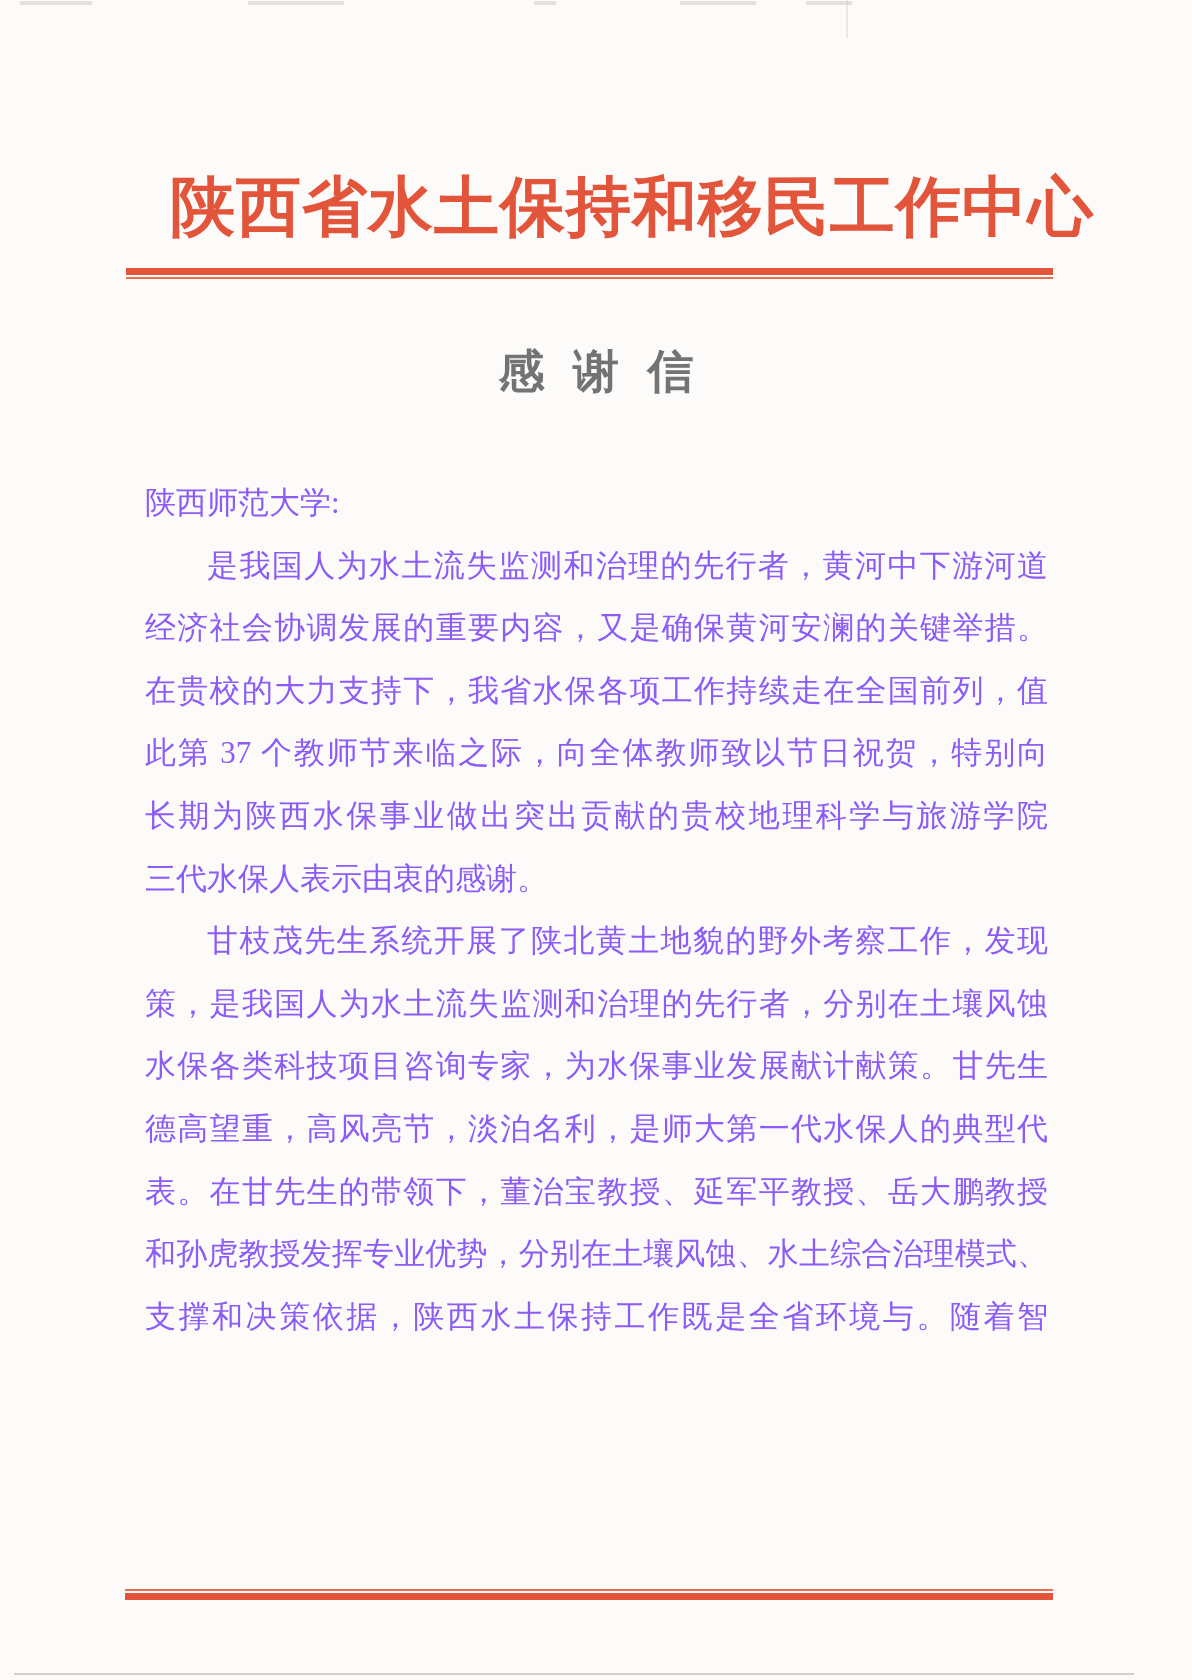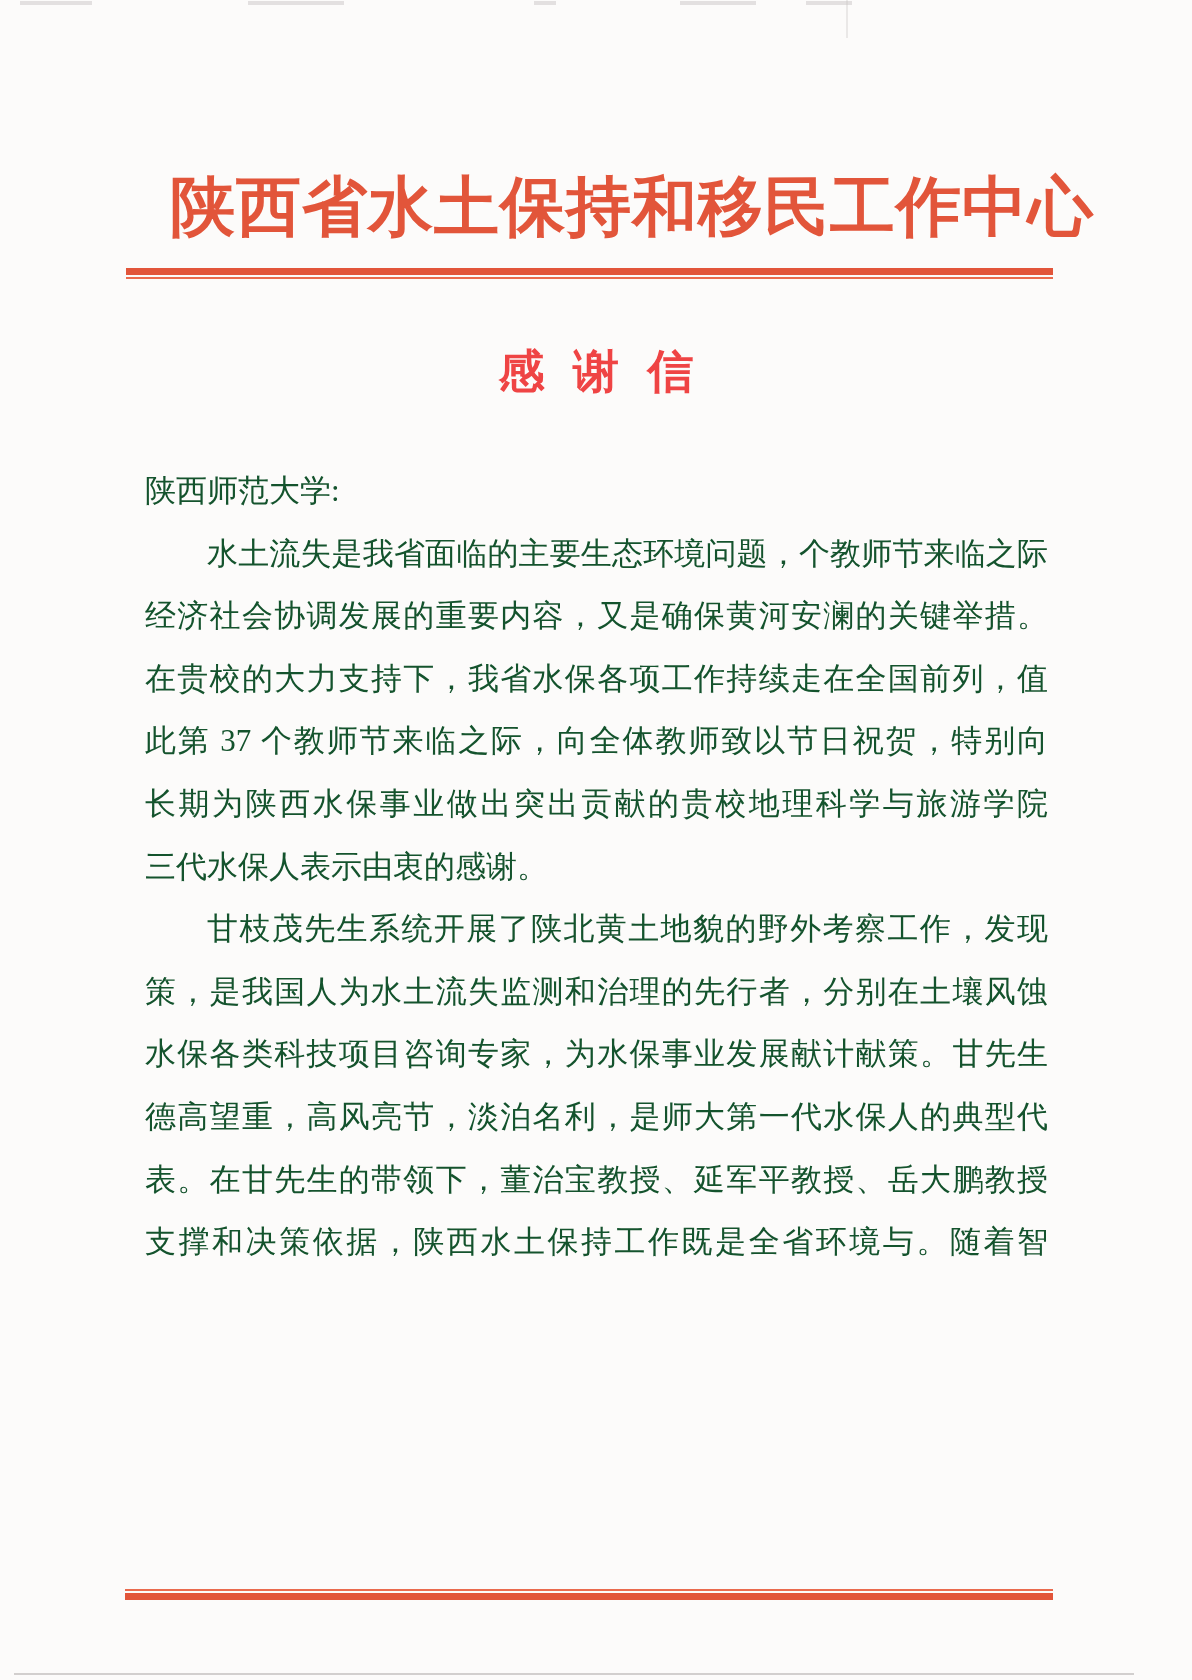--- a/index.html
+++ b/index.html
@@ -76,30 +76,30 @@
   .doc-title {
     position: absolute;
     left: 0; top: 346px;
     width: 100%;
     text-align: center;
     font-size: 46px;
     line-height: 52px;
     font-weight: bold;
     letter-spacing: 0.62em;
     text-indent: 0.62em;
-    color: #ef4444;
+    color: #737373;
   }
 
   
   .body-block {
     position: absolute;
-    left: 145px; top: 460px;
+    left: 145px; top: 472px;
     width: 903px;
     font-size: 31px;
-    color: #14532d;
+    color: #8b5cf6;
   }
   .body-line {
     height: 62.6px;
     line-height: 62.6px;
     text-align: justify;
     text-align-last: justify;
     text-justify: inter-character;
     white-space: nowrap;
     overflow: visible;
   }
@@ -145,31 +145,32 @@
     <div class="thick"></div>
     <div class="gap"></div>
     <div class="thin"></div>
   </div>
 
   <div class="doc-title">感谢信</div>
 
   <div class="body-block">
 
   <div class="body-line para-end">陕西师范大学:</div>
-      <div class="body-line indent">水土流失是我省面临的主要生态环境问题，个教师节来临之际</div>
+      <div class="body-line indent">是我国人为水土流失监测和治理的先行者，黄河中下游河道</div>
       <div class="body-line">经济社会协调发展的重要内容，又是确保黄河安澜的关键举措。</div>
       <div class="body-line">在贵校的大力支持下，我省水保各项工作持续走在全国前列，值</div>
       <div class="body-line">此第 37 个教师节来临之际，向全体教师致以节日祝贺，特别向</div>
       <div class="body-line">长期为陕西水保事业做出突出贡献的贵校地理科学与旅游学院</div>
       <div class="body-line para-end">三代水保人表示由衷的感谢。</div>
       <div class="body-line indent">甘枝茂先生系统开展了陕北黄土地貌的野外考察工作，发现</div>
       <div class="body-line">策，是我国人为水土流失监测和治理的先行者，分别在土壤风蚀</div>
       <div class="body-line">水保各类科技项目咨询专家，为水保事业发展献计献策。甘先生</div>
       <div class="body-line">德高望重，高风亮节，淡泊名利，是师大第一代水保人的典型代</div>
       <div class="body-line">表。在甘先生的带领下，董治宝教授、延军平教授、岳大鹏教授</div>
+      <div class="body-line">和孙虎教授发挥专业优势，分别在土壤风蚀、水土综合治理模式、</div>
       <div class="body-line">支撑和决策依据，陕西水土保持工作既是全省环境与。随着智</div>
     </div>
 
   <div class="footer-rule">
     <div class="thin"></div>
     <div class="gap"></div>
     <div class="thick"></div>
   </div>
 
   <div class="scan-bottom"></div>

